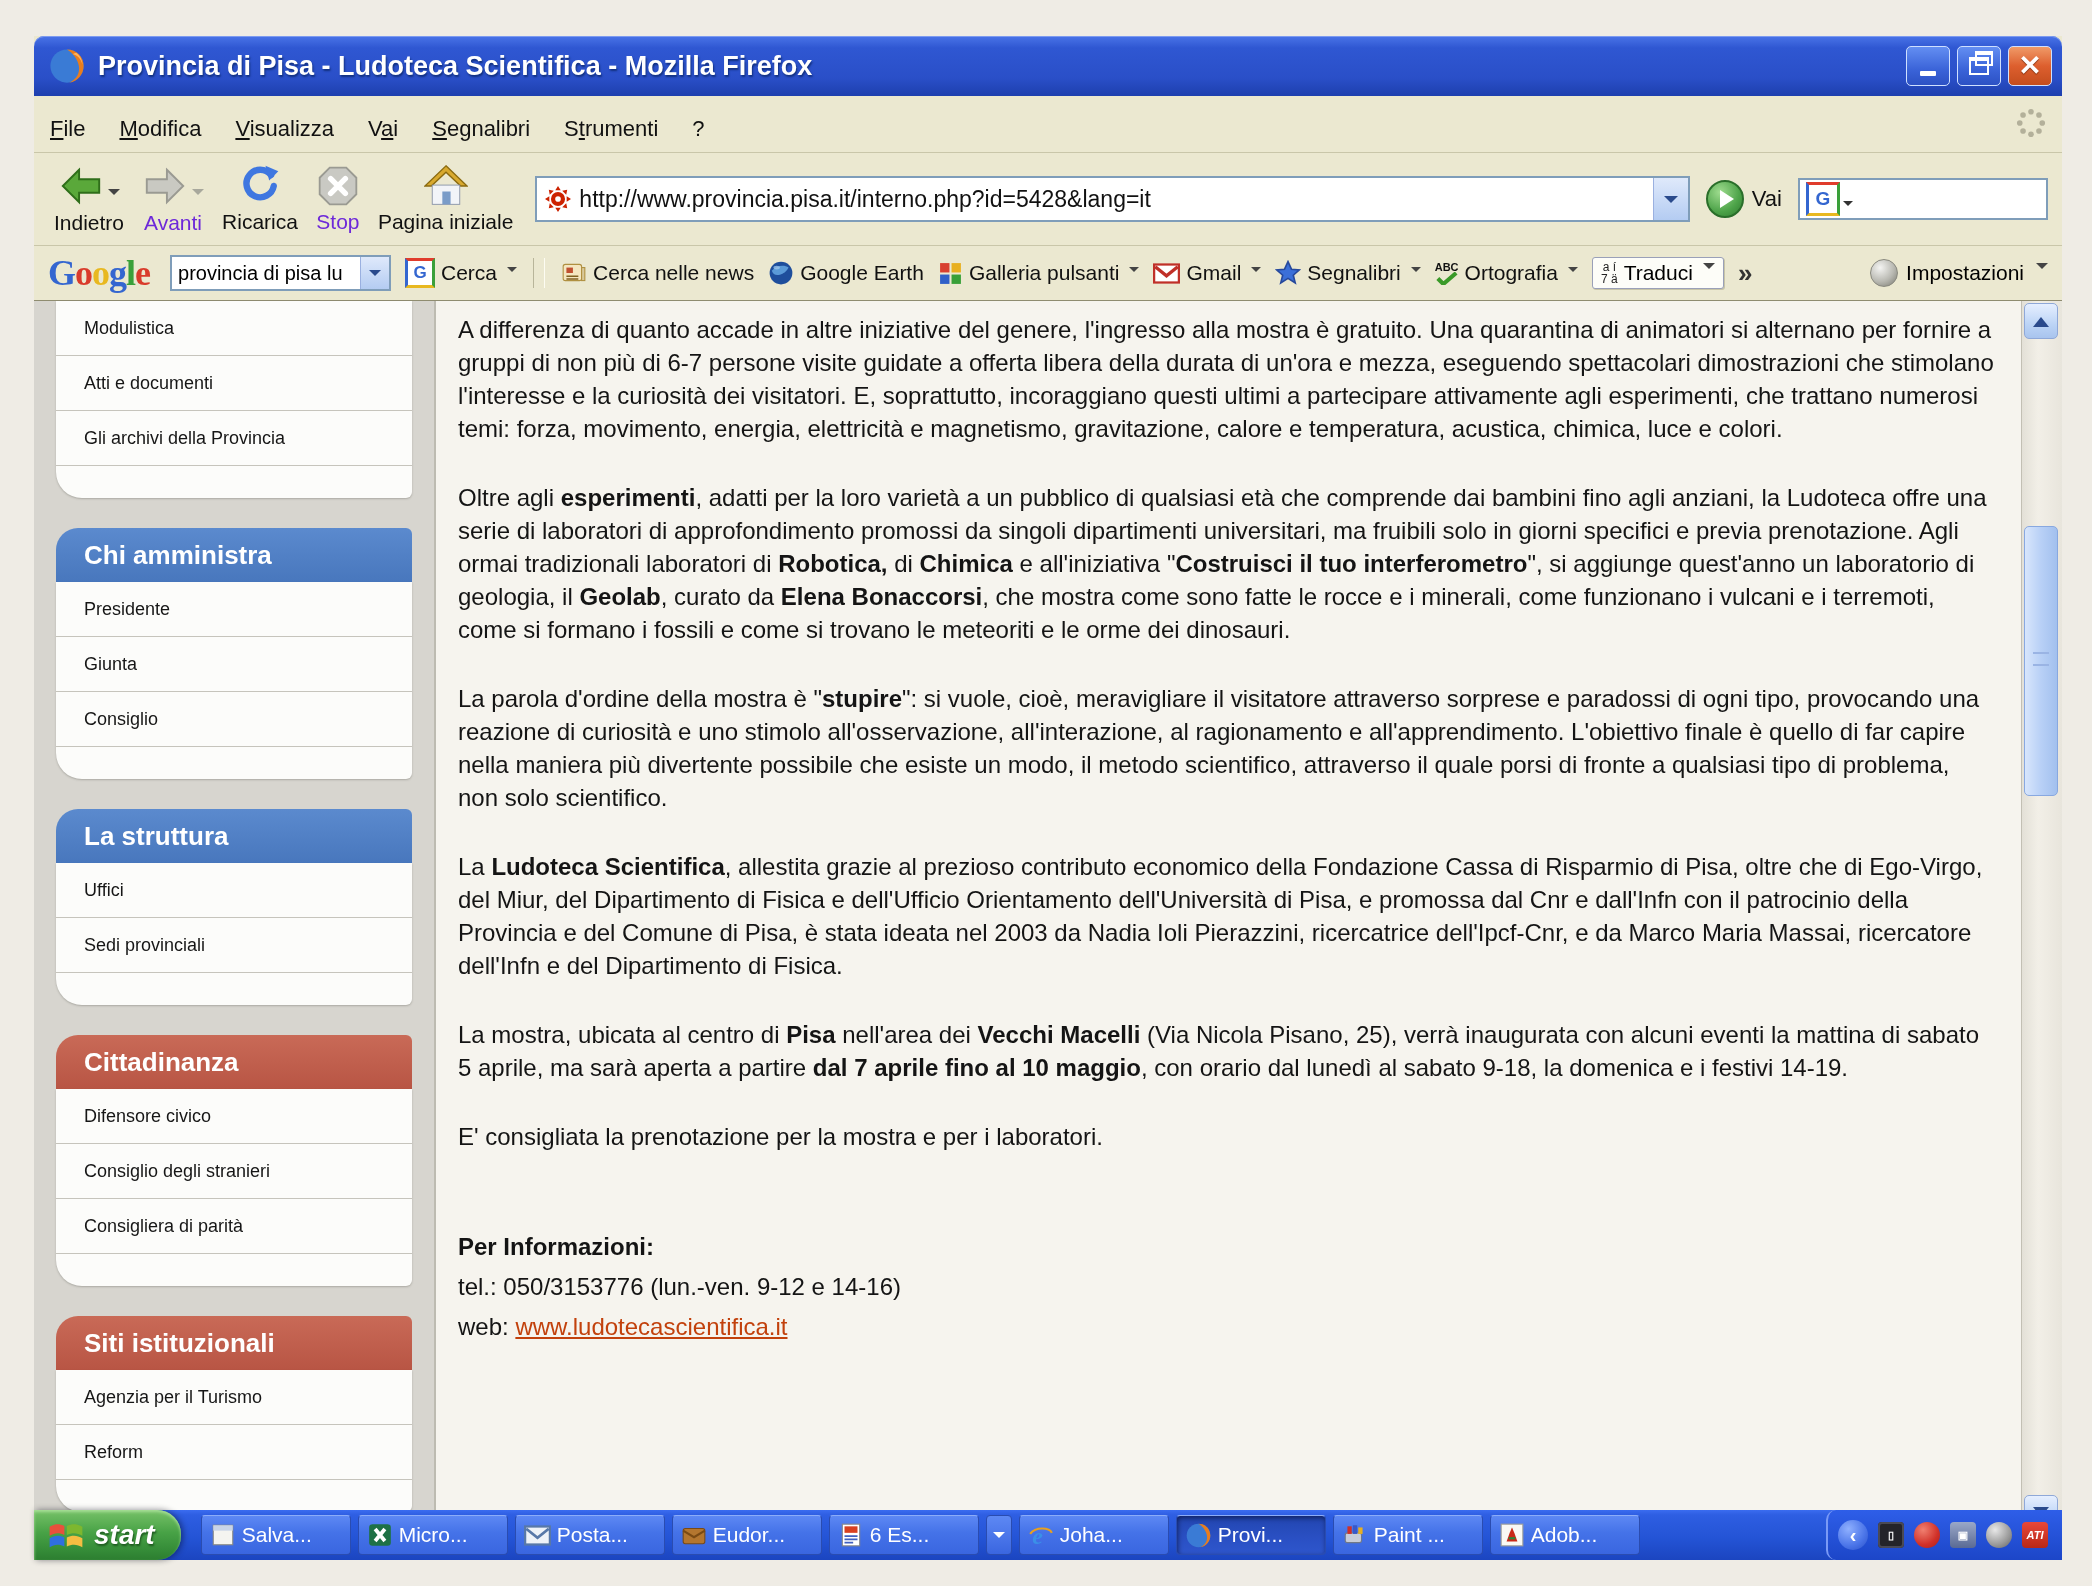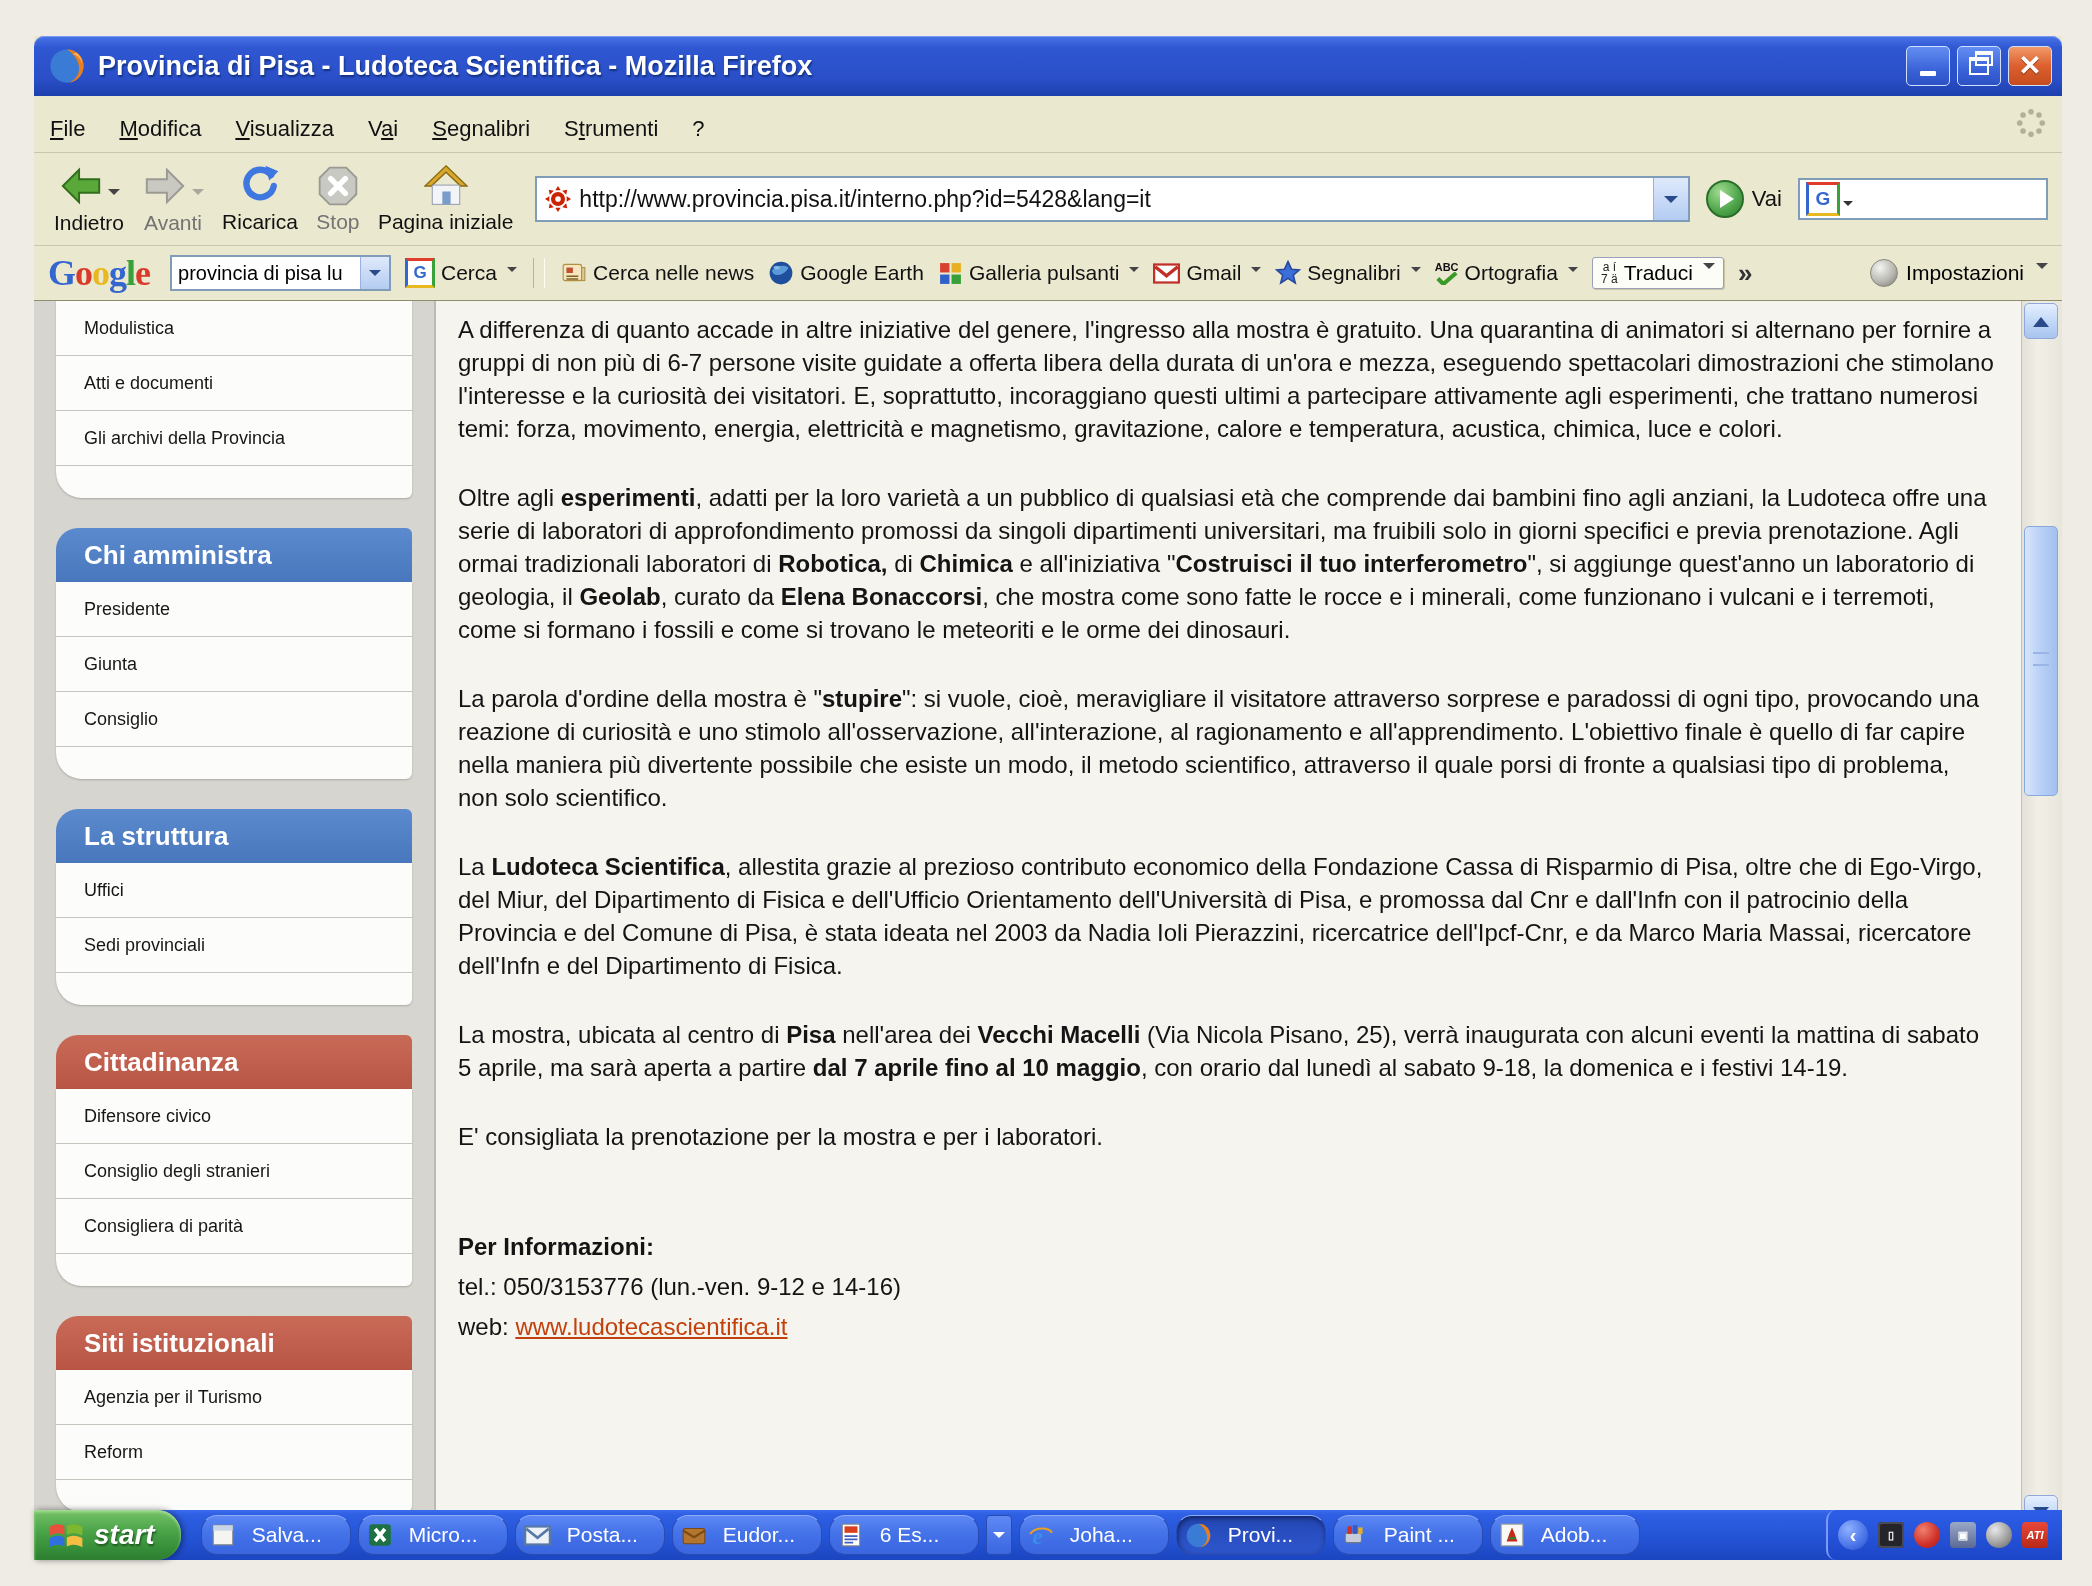--- a/index.html
+++ b/index.html
@@ -18,21 +18,21 @@
   .glyph-restore:before{content:"";position:absolute;left:4px;top:-10px;width:14px;height:9px;border:2px solid #fff;border-top-width:4px;}
   .glyph-close{color:#fff;font-size:28px;font-weight:bold;line-height:1;text-shadow:0 1px 1px #7c2a08;}
   
   .menubar{height:36px;background:#ebe8d0;border-bottom:1px solid #c9c6a9;display:flex;align-items:flex-end;padding:10px 16px;}
   .menu-item{font-size:22px;color:#111;}
   .menubar .throbber{margin-left:auto;}
   
   .navbar{height:92px;background:#ebe8d0;border-bottom:1px solid #c9c6a9;display:flex;align-items:center;padding:0 14px;}
   .navbtn{display:flex;flex-direction:column;align-items:center;justify-content:center;margin-right:6px;padding:2px 6px;}
   .navbtn .lbl{font-size:21px;color:#111;margin-top:2px;white-space:nowrap;}
-  .navbtn.disabled .lbl{color:#737373;}
+  .navbtn.disabled .lbl{color:#6d28d9;}
   .iconrow{display:flex;align-items:flex-end;}
   .caret{width:0;height:0;border:6px solid transparent;border-top-color:#444;margin:0 0 8px 4px;}
   .caret.dis{border-top-color:#a8a89c;}
   .urlbar{flex:1;display:flex;align-items:center;background:#fff;border:2px solid #7f9db9;height:42px;margin:0 16px 0 10px;padding-left:8px;}
   .urlbar .url-text{font-size:23px;color:#111;flex:1;white-space:nowrap;overflow:hidden;}
   .url-drop{width:34px;height:42px;background:linear-gradient(#dfe9fb,#b4ccf2);border-left:1px solid #9ab0e0;display:flex;align-items:center;justify-content:center;}
   .url-drop .dcaret{width:0;height:0;border:7px solid transparent;border-top-color:#2a4a8c;margin-top:7px;}
   .go-wrap{display:flex;align-items:center;margin-right:16px;}
   .go-circle{width:38px;height:38px;border-radius:50%;background:radial-gradient(circle at 35% 30%,#9fdc8f,#4da349 60%,#2f7c2f);border:2px solid #2a6e2a;display:flex;align-items:center;justify-content:center;margin-right:8px;box-sizing:border-box;}
   .go-circle .tri{width:0;height:0;border-left:14px solid #fff;border-top:9px solid transparent;border-bottom:9px solid transparent;margin-left:4px;}
@@ -81,21 +81,21 @@
   .sbtn.down{bottom:2px;}
   .s-tri-up{width:0;height:0;border:8px solid transparent;border-bottom:10px solid #2a4a8c;margin-top:-6px;}
   .s-tri-down{width:0;height:0;border:8px solid transparent;border-top:10px solid #2a4a8c;margin-bottom:-6px;}
   .sthumb{position:absolute;left:2px;top:225px;width:34px;height:270px;background:linear-gradient(90deg,#d8e6fc,#b8d0f6 50%,#a2c0ee);border:1px solid #88a8e0;border-radius:5px;box-sizing:border-box;}
   .sthumb:after{content:"";display:block;margin:125px auto 0;width:16px;height:10px;border-top:2px solid #9ab4e4;border-bottom:2px solid #9ab4e4;}
   
   .taskbar{position:absolute;left:34px;top:1510px;width:2028px;height:50px;background:linear-gradient(#3b6cf0 0%,#2e5ee2 10%,#2454d6 55%,#1b45c0 100%);display:flex;align-items:center;}
   .startbtn{height:50px;padding:0 26px 0 14px;border-radius:0 24px 24px 0;background:linear-gradient(#77c268 0%,#48a246 45%,#358c38 80%,#2c7e30 100%);display:flex;align-items:center;gap:10px;box-shadow:2px 0 6px rgba(0,0,20,.45),inset 0 2px 3px #a6de96;}
   .startbtn .slabel{color:#fff;font-size:28px;font-weight:bold;font-style:italic;text-shadow:1px 2px 2px #1e5a20;}
   .tasks{display:flex;align-items:center;gap:7px;margin-left:20px;flex:1;min-width:0;}
-  .task{width:150px;height:40px;border-radius:16px;background:linear-gradient(#5d88f4,#4472e8 45%,#3a66e0);border:1px solid #2a4cb0;border-top-color:#8cacf8;display:flex;align-items:center;gap:16px;padding:0 8px;box-sizing:border-box;color:#fff;font-size:21px;white-space:nowrap;overflow:hidden;}
+  .task{width:150px;height:40px;border-radius:4px;background:linear-gradient(#5d88f4,#4472e8 45%,#3a66e0);border:1px solid #2a4cb0;border-top-color:#8cacf8;display:flex;align-items:center;gap:6px;padding:0 8px;box-sizing:border-box;color:#fff;font-size:21px;white-space:nowrap;overflow:hidden;}
   .task .tlabel{overflow:hidden;text-overflow:ellipsis;}
   .task.active{background:linear-gradient(#2246b0,#2a50c4 60%,#2e56cc);box-shadow:inset 1px 2px 5px rgba(0,0,30,.55);}
   .task-caret{width:26px;height:40px;border-radius:4px;background:linear-gradient(#5d88f4,#3a66e0);border:1px solid #2a4cb0;display:flex;align-items:center;justify-content:center;box-sizing:border-box;}
   .task-caret .dcaret{width:0;height:0;border:6px solid transparent;border-top-color:#fff;margin-top:6px;}
   .tray{margin-left:auto;height:50px;background:linear-gradient(#2e5ee8,#1c46c8);border-left:2px solid #7a9af6;border-radius:10px 0 0 10px;display:flex;align-items:center;gap:10px;padding:0 14px 0 10px;}
   .tray-chevron{width:30px;height:30px;border-radius:50%;background:radial-gradient(circle at 35% 30%,#8fb0ff,#4a74e8 60%,#2a50c8);color:#fff;font-size:20px;font-weight:bold;display:flex;align-items:center;justify-content:center;}
   .tico{width:26px;height:26px;border-radius:4px;display:flex;align-items:center;justify-content:center;font-size:11px;font-weight:bold;color:#fff;}
   .tico.dark{background:#24242a;box-shadow:inset 0 0 0 2px #4a4a55;}
   .tico.redb{background:radial-gradient(circle at 35% 30%,#f08070,#d03028 60%,#a82018);border-radius:50%;}
   .tico.net{background:linear-gradient(#9aa8c8,#5a6a94);}

